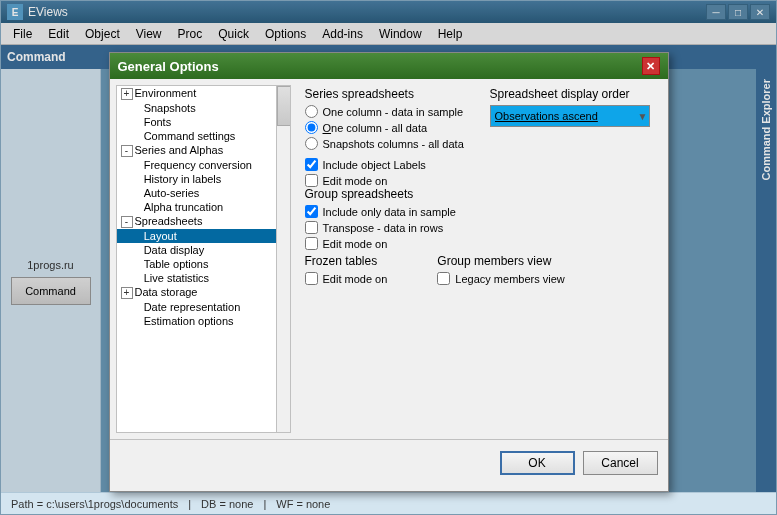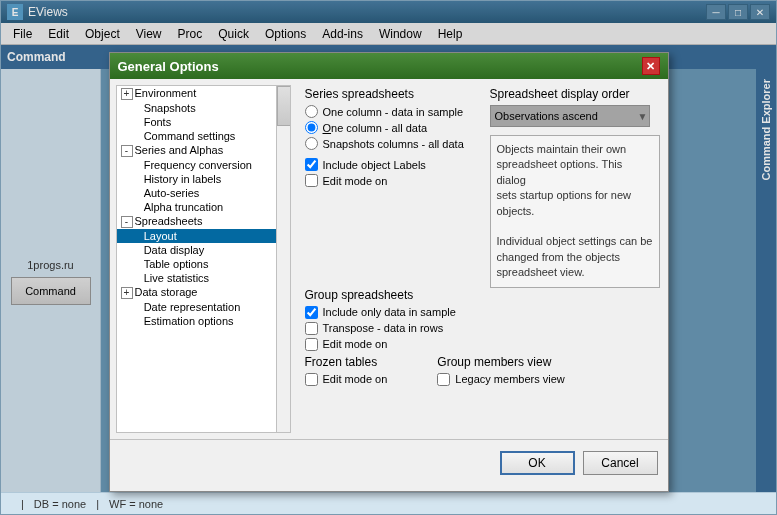--- a/index.html
+++ b/index.html
@@ -300,27 +300,28 @@
     .col-right { width: 170px; }
 
     
     .dropdown-wrapper {
       position: relative;
       display: inline-block;
     }
     .dropdown-select {
       width: 160px;
       height: 22px;
-      background: #a3a3a3;
+      background: #0ea5e9;
       border: 1px solid #888;
       padding: 0 20px 0 4px;
       font-size: 11px;
       appearance: none;
       -webkit-appearance: none;
       cursor: pointer;
+      text-decoration: underline;
     }
     .dropdown-arrow {
       position: absolute;
       right: 2px;
       top: 50%;
       transform: translateY(-50%);
       pointer-events: none;
       font-size: 10px;
       color: #555;
     }
@@ -417,20 +418,21 @@
     </div>
 
     <div style="flex:1; background:#6b9ab8;"></div>
 
     <div class="right-panel">
       <div class="right-panel-text">Command Explorer</div>
     </div>
   </div>
 
   <div class="status-bar">
+    <span>Path = c:\users\1progs\documents</span>
     <span style="margin: 0 10px;">|</span>
     <span>DB = none</span>
     <span style="margin: 0 10px;">|</span>
     <span>WF = none</span>
   </div>
 
   <div class="modal-overlay">
     <div class="dialog">
 
       <div class="dialog-title-bar">
@@ -542,23 +544,20 @@
             <div class="col-right">
               <div class="section-title">Spreadsheet display order</div>
               <div class="dropdown-wrapper">
                 <select class="dropdown-select">
                   <option>Observations ascend</option>
                   <option>Observations descend</option>
                 </select>
                 <span class="dropdown-arrow">▼</span>
               </div>
               <div style="height:8px;"></div>
-              <div class="info-text">
-                <span>Objects maintain their own<br>spreadsheet options. This dialog<br>sets startup options for new<br>objects.<br><br>Individual object settings can be<br>changed from the objects<br>spreadsheet view.</span>
-              </div>
             </div>
           </div>
 
           <div>
             <div class="section-title">Group spreadsheets</div>
             <div class="checkbox-group">
               <label class="checkbox-item">
                 <input type="checkbox" checked="" style="">
                 <span>Include only data in sample</span>
               </label>

